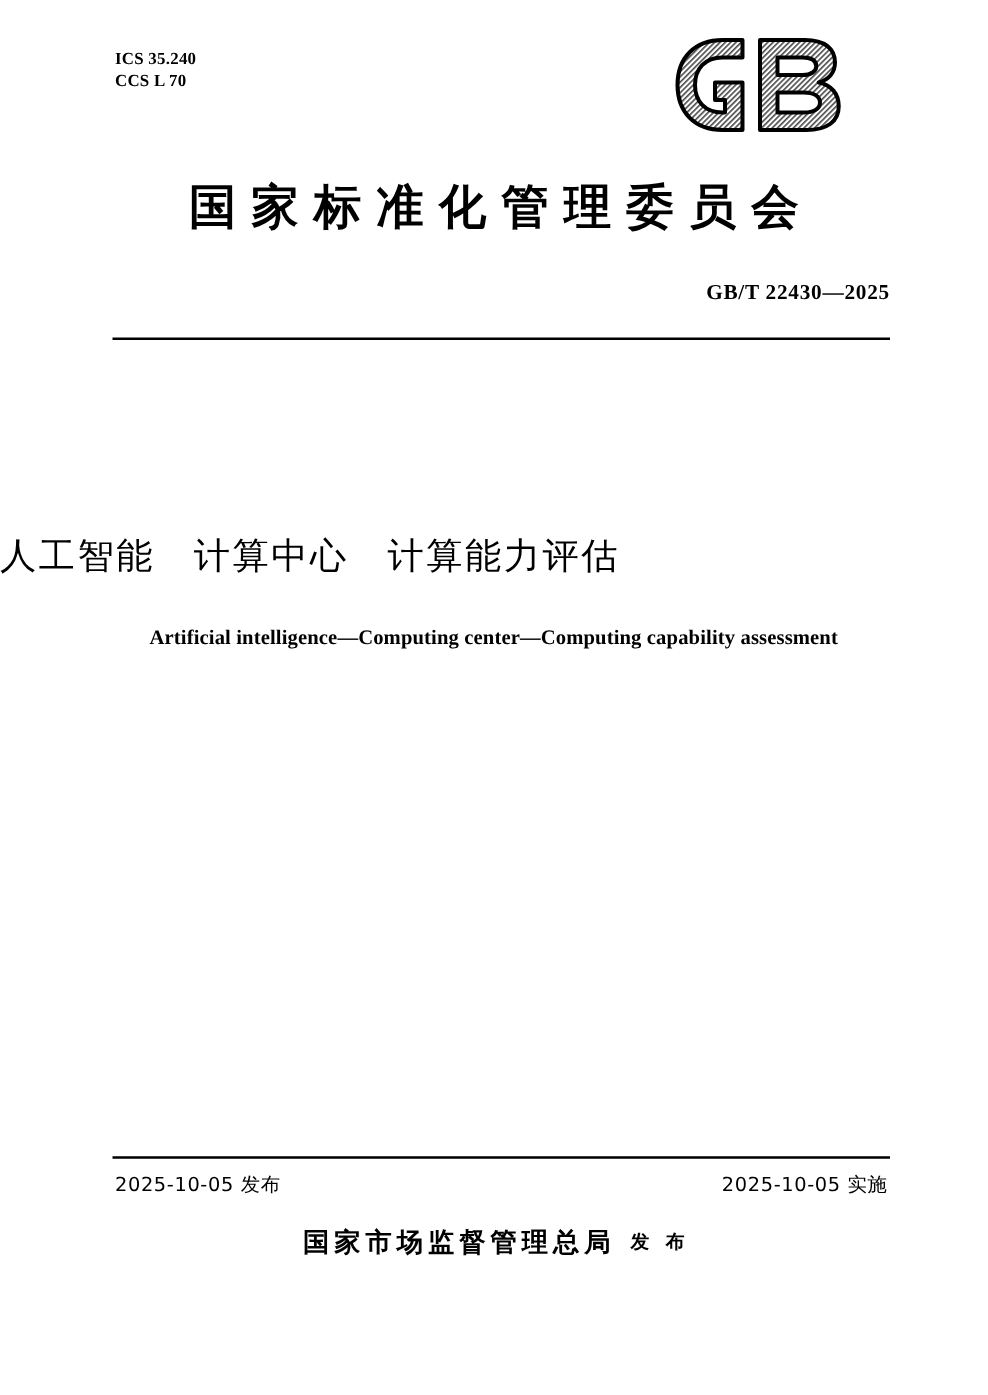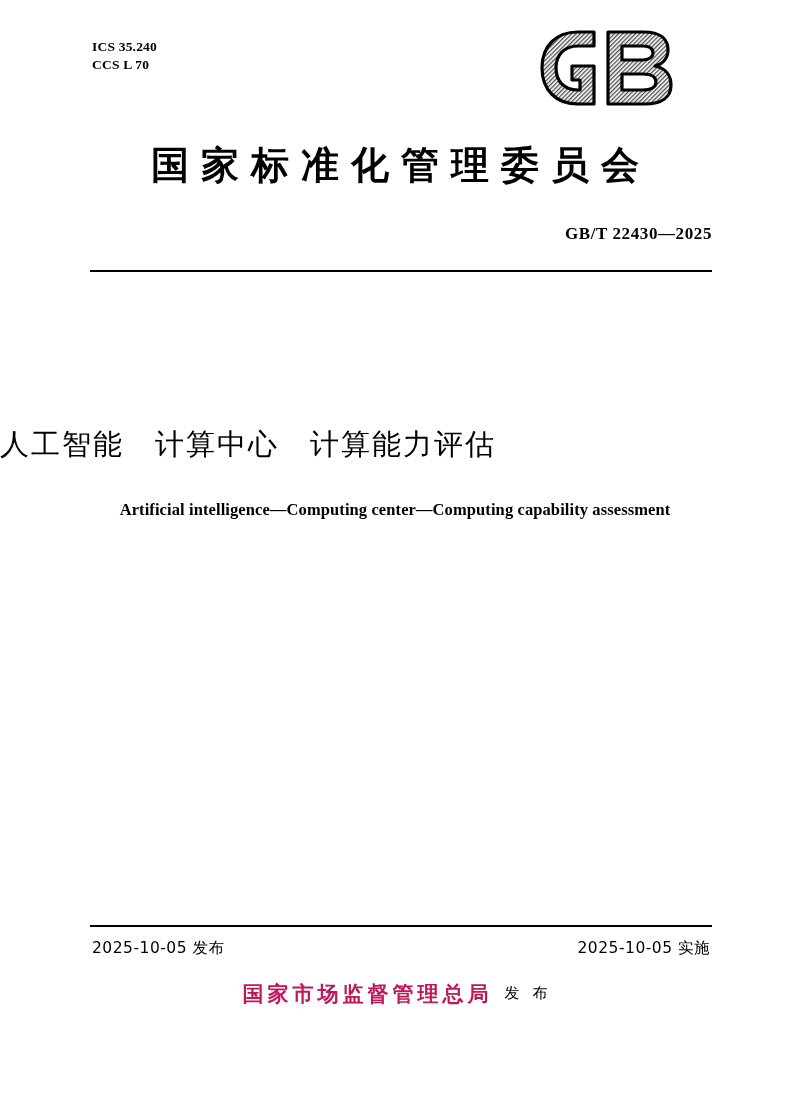--- a/index.html
+++ b/index.html
@@ -167,26 +167,26 @@
     display: flex;
     flex-direction: column;
     gap: 4px;
   }
   .publisher-line {
     font-family: "DejaVu Serif", serif;
     font-weight: bold;
     font-size: 21px;
     letter-spacing: 4px;
     text-indent: 4px;
-    color: #be185d;
+    color: #000000;
     white-space: nowrap;
   }
   .publisher-verb {
     font-family: "DejaVu Serif", serif;
-    font-weight: normal;
+    font-weight: bold;
     font-size: 15px;
     letter-spacing: 4px;
     color: #000;
     margin-left: 12px;
     margin-bottom: 5px;
     white-space: nowrap;
   }
 </style>
 </head>
 <body>

